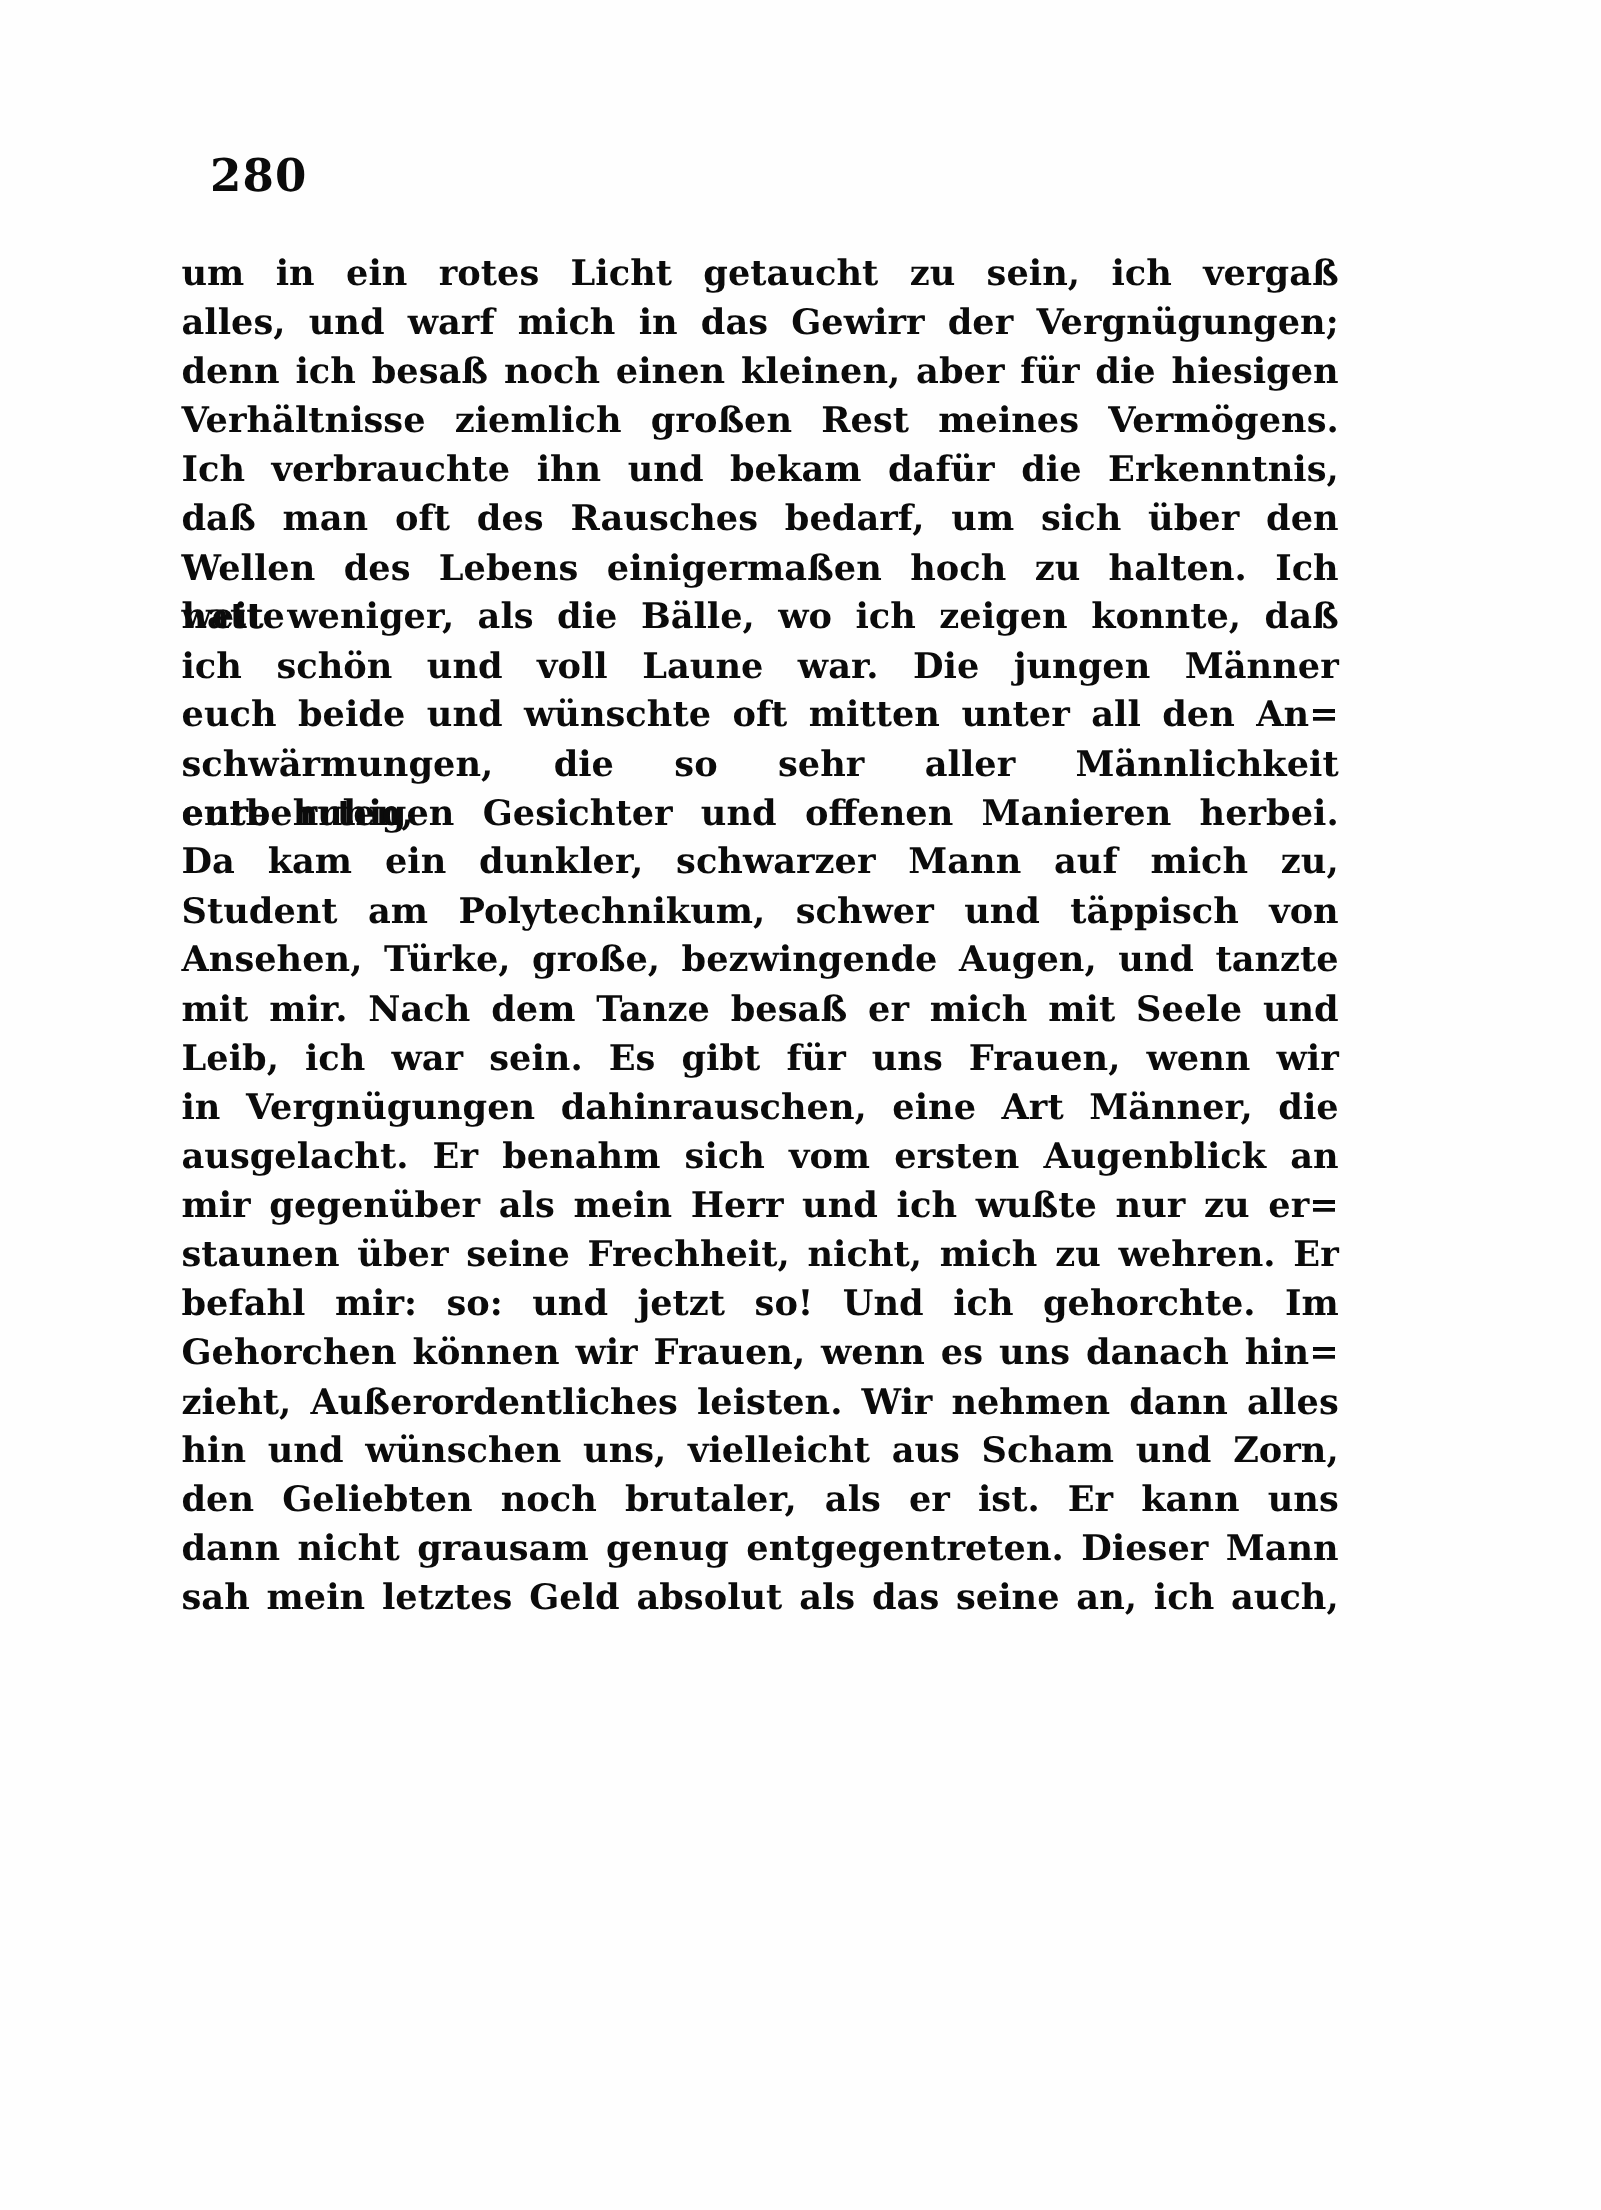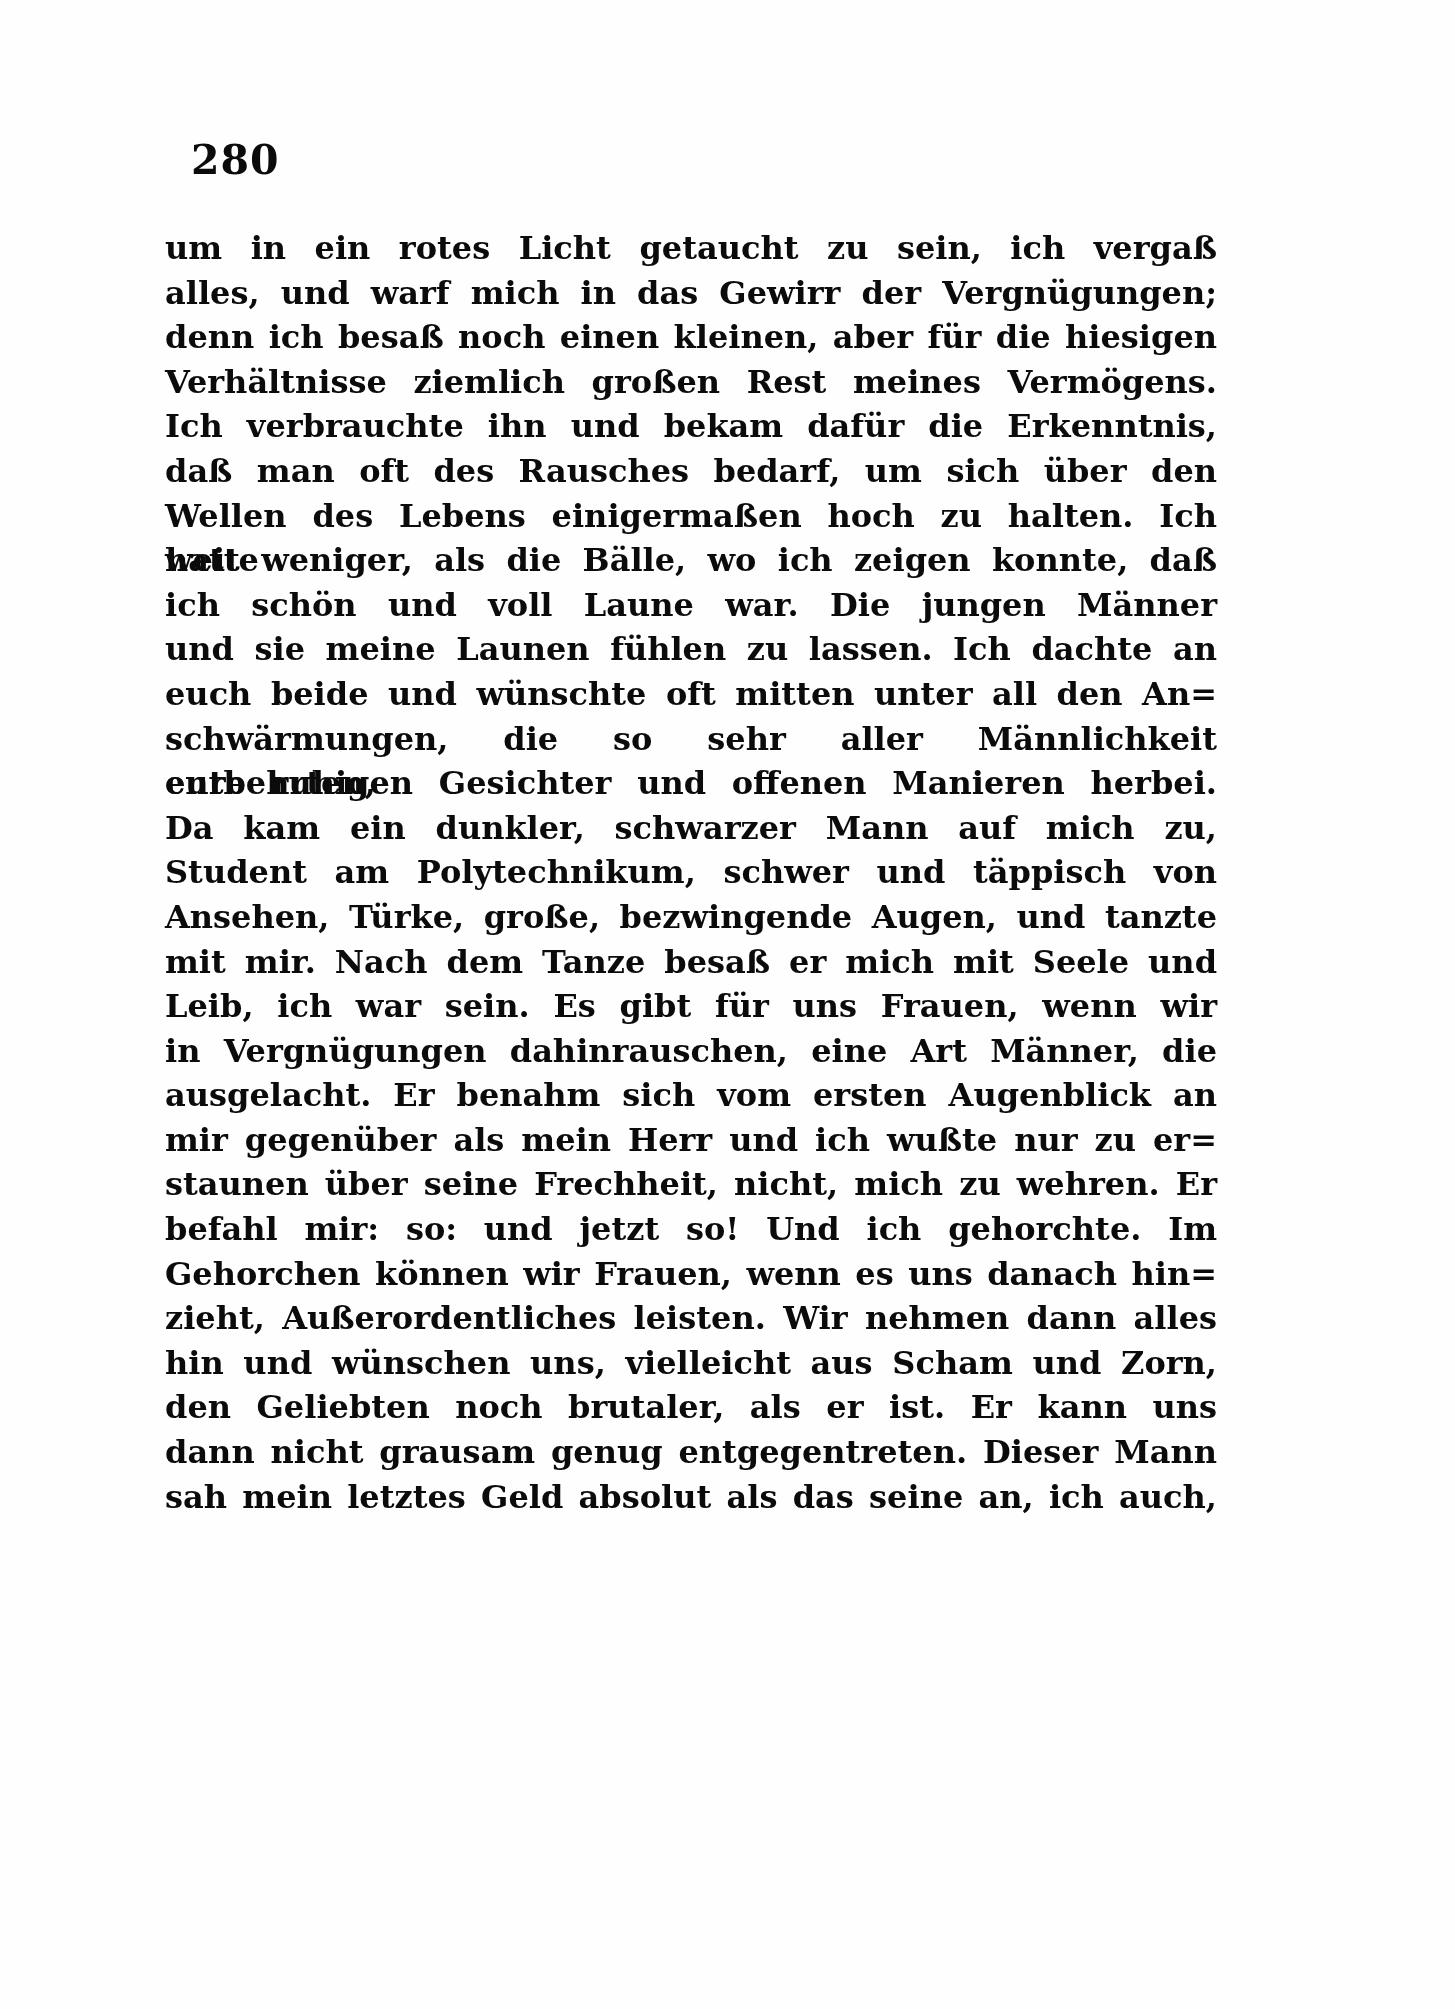--- a/index.html
+++ b/index.html
@@ -53,21 +53,20 @@
   <div class="text-block">
     <div class="line">um in ein rotes Licht getaucht zu sein, ich vergaß</div>
     <div class="line">alles, und warf mich in das Gewirr der Vergnügungen;</div>
     <div class="line">denn ich besaß noch einen kleinen, aber für die hiesigen</div>
     <div class="line">Verhältnisse ziemlich großen Rest meines Vermögens.</div>
     <div class="line">Ich verbrauchte ihn und bekam dafür die Erkenntnis,</div>
     <div class="line">daß man oft des Rausches bedarf, um sich über den</div>
     <div class="line">Wellen des Lebens einigermaßen hoch zu halten. Ich hatte</div>
     <div class="line">weit weniger, als die Bälle, wo ich zeigen konnte, daß</div>
     <div class="line">ich schön und voll Laune war. Die jungen Männer</div>
-    <div class="line">und sie meine Launen fühlen zu lassen. Ich dachte an</div>
     <div class="line">euch beide und wünschte oft mitten unter all den An=</div>
     <div class="line">schwärmungen, die so sehr aller Männlichkeit entbehrten,</div>
     <div class="line">eure ruhigen Gesichter und offenen Manieren herbei.</div>
     <div class="line">Da kam ein dunkler, schwarzer Mann auf mich zu,</div>
     <div class="line">Student am Polytechnikum, schwer und täppisch von</div>
     <div class="line">Ansehen, Türke, große, bezwingende Augen, und tanzte</div>
     <div class="line">mit mir. Nach dem Tanze besaß er mich mit Seele und</div>
     <div class="line">Leib, ich war sein. Es gibt für uns Frauen, wenn wir</div>
     <div class="line">in Vergnügungen dahinrauschen, eine Art Männer, die</div>
     <div class="line">ausgelacht. Er benahm sich vom ersten Augenblick an</div>

